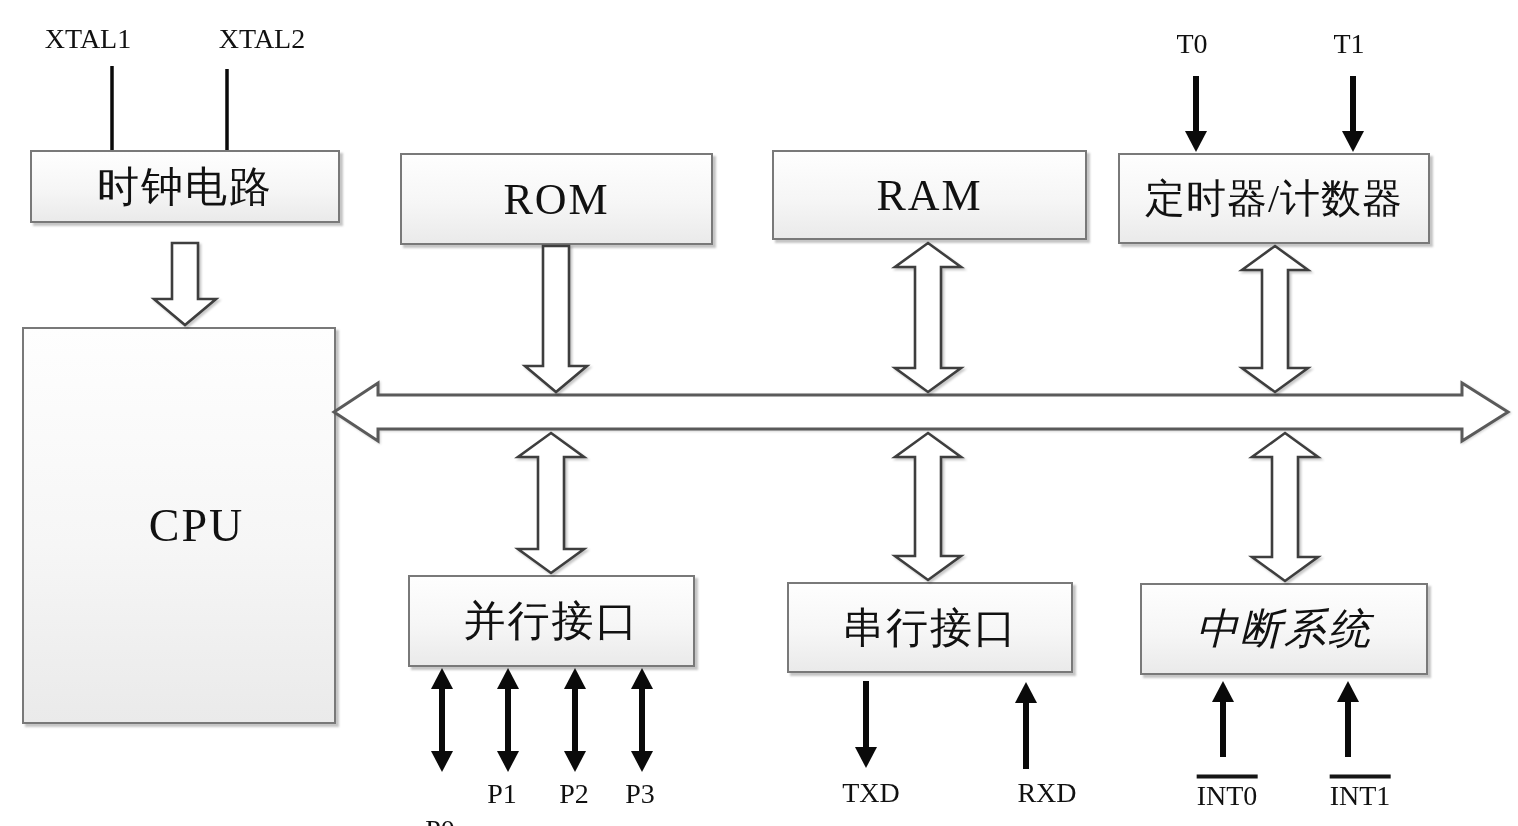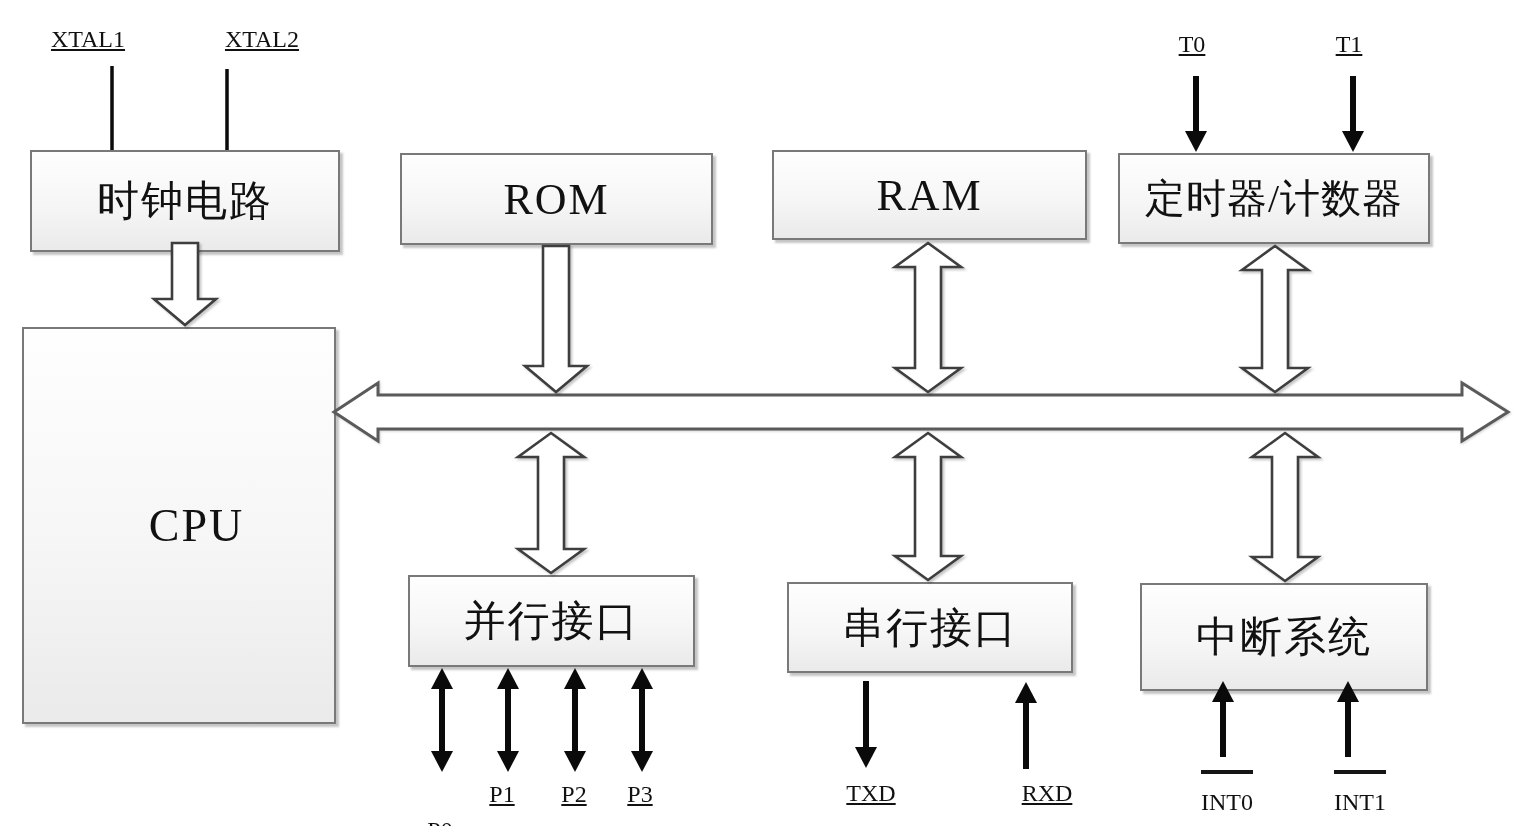--- a/index.html
+++ b/index.html
@@ -56,29 +56,28 @@
     align-items: center;
     justify-content: center;
     font-size: 42px;
     letter-spacing: 2px;
     white-space: nowrap;
   }
   .pin-label {
     position: absolute;
     z-index: 3;
     transform: translate(-50%, -50%);
-    font-size: 24px;
+    font-size: 28px;
     white-space: nowrap;
     line-height: 1;
-    text-decoration: underline;
   }
   .pin-label .bar {
     display: inline-block;
     border-top: 4px solid #151515;
-    padding-top: 16px;
+    padding-top: 3px;
   }
 </style>
 </head>
 <body>
 
 <div class="stage">
 
   <svg class="connector-layer" viewBox="0 0 1518 826" xmlns="http://www.w3.org/2000/svg">
 
     <polygon class="bus" points="334,412 378,383 378,395 1462,395 1462,383 1508,412 1462,441 1462,429 378,429 378,441"></polygon>
@@ -142,35 +141,35 @@
     <g>
       <line class="sline" x1="1223" y1="699" x2="1223" y2="757" stroke-width="6"></line>
       <polygon class="shead" points="1223,681 1212,702 1234,702"></polygon>
     </g>
     <g>
       <line class="sline" x1="1348" y1="699" x2="1348" y2="757" stroke-width="6"></line>
       <polygon class="shead" points="1348,681 1337,702 1359,702"></polygon>
     </g>
   </svg>
 
-  <div class="block" style="left:30px; top:150px; width:310px; height:102px;">时钟电路</div>
+  <div class="block" style="left:30px; top:150px; width:310px; height:73px;">时钟电路</div>
 
   <div class="block" style="left:22px; top:327px; width:314px; height:397px; font-size:46px;padding-left:35px;">CPU</div>
 
   <div class="block" style="left:400px; top:153px; width:313px; height:92px; font-size:44px;">ROM</div>
 
   <div class="block" style="left:772px; top:150px; width:315px; height:90px; font-size:44px;">RAM</div>
 
   <div class="block" style="left:408px; top:575px; width:287px; height:92px;">并行接口</div>
 
   <div class="block" style="left:1118px; top:153px; width:312px; height:91px; font-size:40px; letter-spacing:1px;">定时器/计数器</div>
 
   <div class="block" style="left:787px; top:582px; width:286px; height:91px;">串行接口</div>
 
-  <div class="block" style="left:1140px; top:583px; width:288px; height:108px;">中断系统</div>
+  <div class="block" style="left:1140px; top:583px; width:288px; height:92px;font-style:italic;">中断系统</div>
 
   <div class="pin-label" style="left:88px; top:39px;">XTAL1</div>
   <div class="pin-label" style="left:262px; top:39px;">XTAL2</div>
 
   <div class="pin-label" style="left:1192px; top:44px;">T0</div>
   <div class="pin-label" style="left:1349px; top:44px;">T1</div>
 
   <div class="pin-label" style="left:440px; top:794px;margin-top:36px;">P0</div>
   <div class="pin-label" style="left:502px; top:794px;">P1</div>
   <div class="pin-label" style="left:574px; top:794px;">P2</div>

